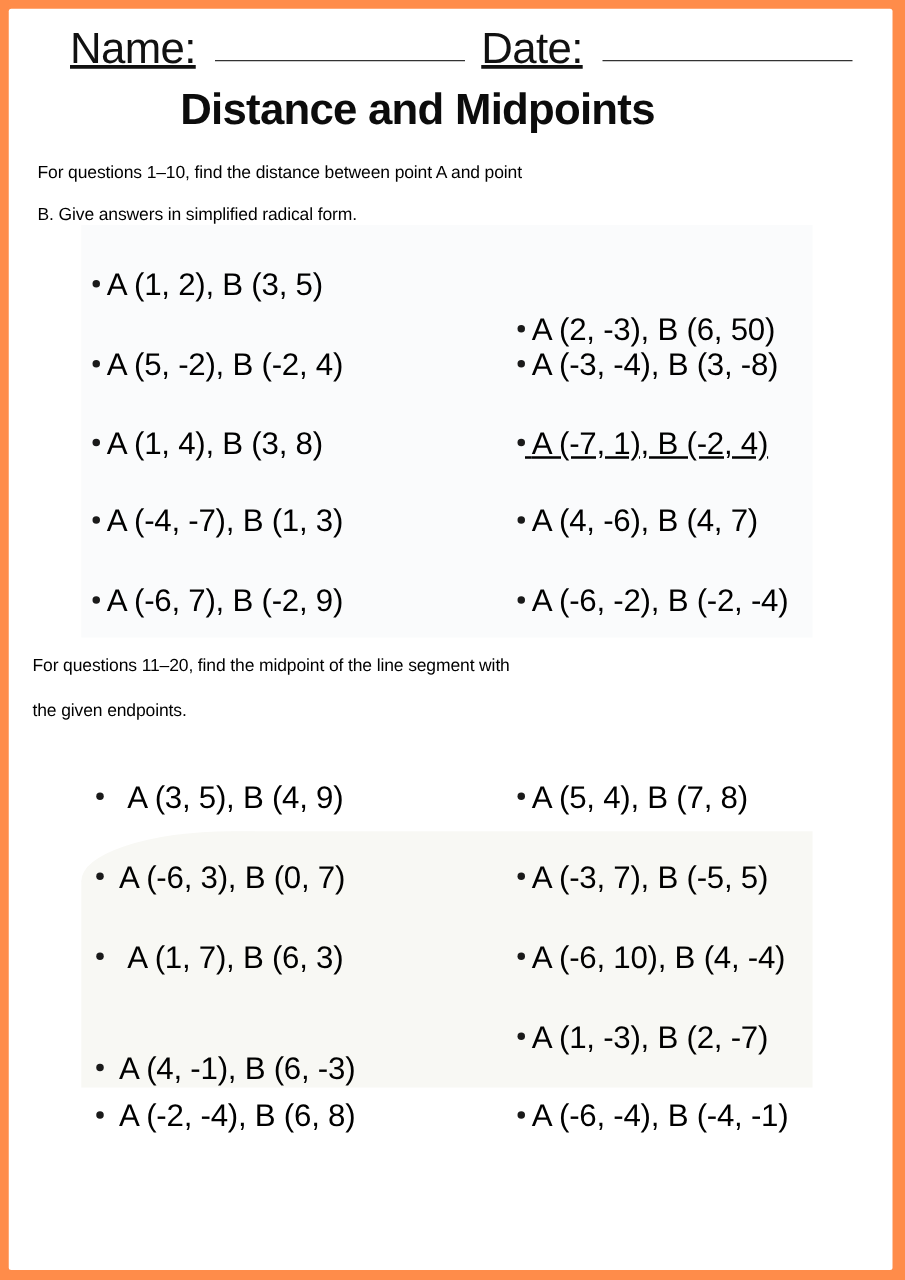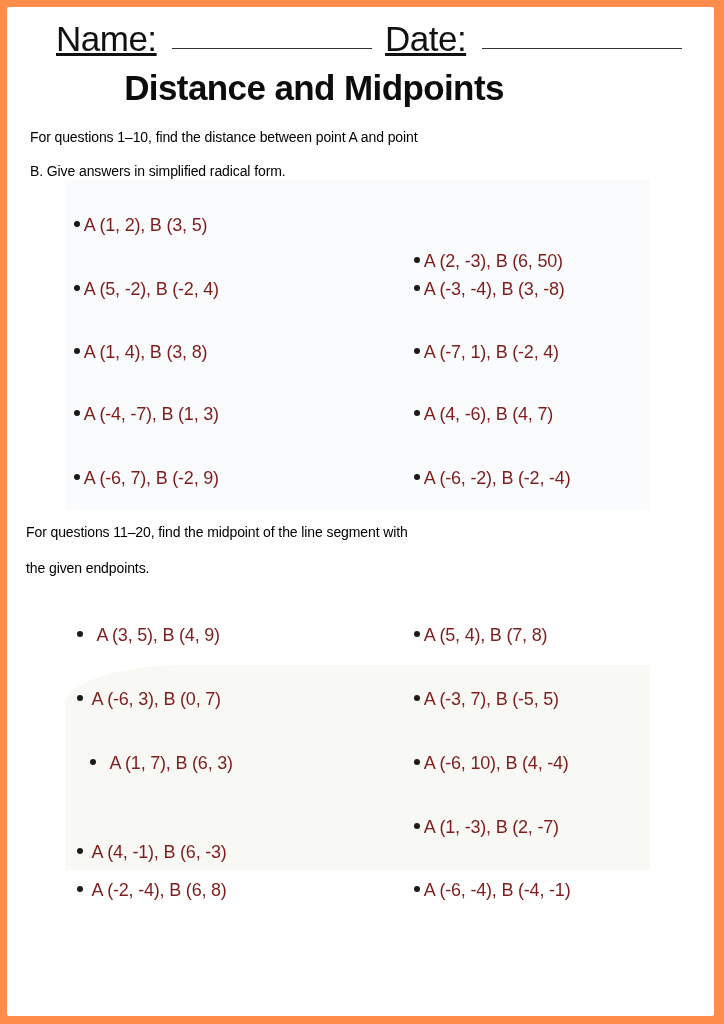--- a/index.html
+++ b/index.html
@@ -62,32 +62,33 @@
       position: absolute;
       left: 0;
       width: 628px;
       top: 70px;
       text-align: center;
       font-size: 35px;
       font-weight: 700;
       letter-spacing: -0.6px;
       line-height: 1;
       color: #0c0c0c;
+      padding-left: 20px;
     }
     .instr {
       font-size: 14px;
       line-height: 34px;
       color: #000000;
       letter-spacing: -0.1px;
     }
     .item {
       position: absolute;
-      font-size: 18px;
+      font-size: 25px;
       line-height: 1;
-      color: #7f1d1d;
+      color: #000000;
       white-space: nowrap;
       letter-spacing: -0.2px;
     }
     .bullet {
       display: inline-block;
       width: 6px;
       height: 6px;
       border-radius: 50%;
       background: #1a1a1a;
       vertical-align: middle;
@@ -112,37 +113,37 @@
 <div class="abs instr" style="left:30px; top:120px;">For questions 1–10, find the distance between point A and point</div>
 <div class="abs instr" style="left:30px; top:154px;">B. Give answers in simplified radical form.</div>
 
 <div class="item" style="left:74px; top:216px;"><span class="bullet"></span> <span>A (1, 2), B (3, 5)</span></div>
 <div class="item" style="left:414px; top:216px;margin-top:36px;"><span class="bullet"></span> <span>A (2, -3), B (6, 50)</span></div>
 
 <div class="item" style="left:74px; top:280px;"><span class="bullet"></span> <span>A (5, -2), B (-2, 4)</span></div>
 <div class="item" style="left:414px; top:280px;"><span class="bullet"></span> <span>A (-3, -4), B (3, -8)</span></div>
 
 <div class="item" style="left:74px; top:343px;"><span class="bullet"></span> <span>A (1, 4), B (3, 8)</span></div>
-<div class="item" style="left:414px; top:343px;"><span class="bullet"></span> <span>A (-7, 1), B (-2, 4)</span></div>
+<div class="item" style="left:414px; top:343px;text-decoration:underline;"><span class="bullet"></span> <span>A (-7, 1), B (-2, 4)</span></div>
 
 <div class="item" style="left:74px; top:405px;"><span class="bullet"></span> <span>A (-4, -7), B (1, 3)</span></div>
 <div class="item" style="left:414px; top:405px;"><span class="bullet"></span> <span>A (4, -6), B (4, 7)</span></div>
 
 <div class="item" style="left:74px; top:469px;text-align:center;"><span class="bullet"></span> <span>A (-6, 7), B (-2, 9)</span></div>
 <div class="item" style="left:414px; top:469px;"><span class="bullet"></span> <span>A (-6, -2), B (-2, -4)</span></div>
 
 <div class="abs instr" style="left:26px; top:515px;">For questions 11–20, find the midpoint of the line segment with</div>
 <div class="abs instr" style="left:26px; top:551px;">the given endpoints.</div>
 
 <div class="item" style="left:77px; top:626px;"><span class="bullet"></span>&nbsp;&nbsp; <span>A (3, 5), B (4, 9)</span></div>
 <div class="item" style="left:414px; top:626px;"><span class="bullet"></span> <span>A (5, 4), B (7, 8)</span></div>
 
 <div class="item" style="left:77px; top:690px;"><span class="bullet"></span>&nbsp; <span>A (-6, 3), B (0, 7)</span></div>
 <div class="item" style="left:414px; top:690px;"><span class="bullet"></span> <span>A (-3, 7), B (-5, 5)</span></div>
 
-<div class="item" style="left:90px; top:754px;"><span class="bullet"></span>&nbsp;&nbsp; <span>A (1, 7), B (6, 3)</span></div>
+<div class="item" style="left:77px; top:754px;"><span class="bullet"></span>&nbsp;&nbsp; <span>A (1, 7), B (6, 3)</span></div>
 <div class="item" style="left:414px; top:754px;"><span class="bullet"></span> <span>A (-6, 10), B (4, -4)</span></div>
 
 <div class="item" style="left:77px; top:818px;margin-top:25px;"><span class="bullet"></span>&nbsp; <span>A (4, -1), B (6, -3)</span></div>
 <div class="item" style="left:414px; top:818px;"><span class="bullet"></span> <span>A (1, -3), B (2, -7)</span></div>
 
 <div class="item" style="left:77px; top:881px;"><span class="bullet"></span>&nbsp; <span>A (-2, -4), B (6, 8)</span></div>
 <div class="item" style="left:414px; top:881px;"><span class="bullet"></span> <span>A (-6, -4), B (-4, -1)</span></div>
 
 </body></html>

